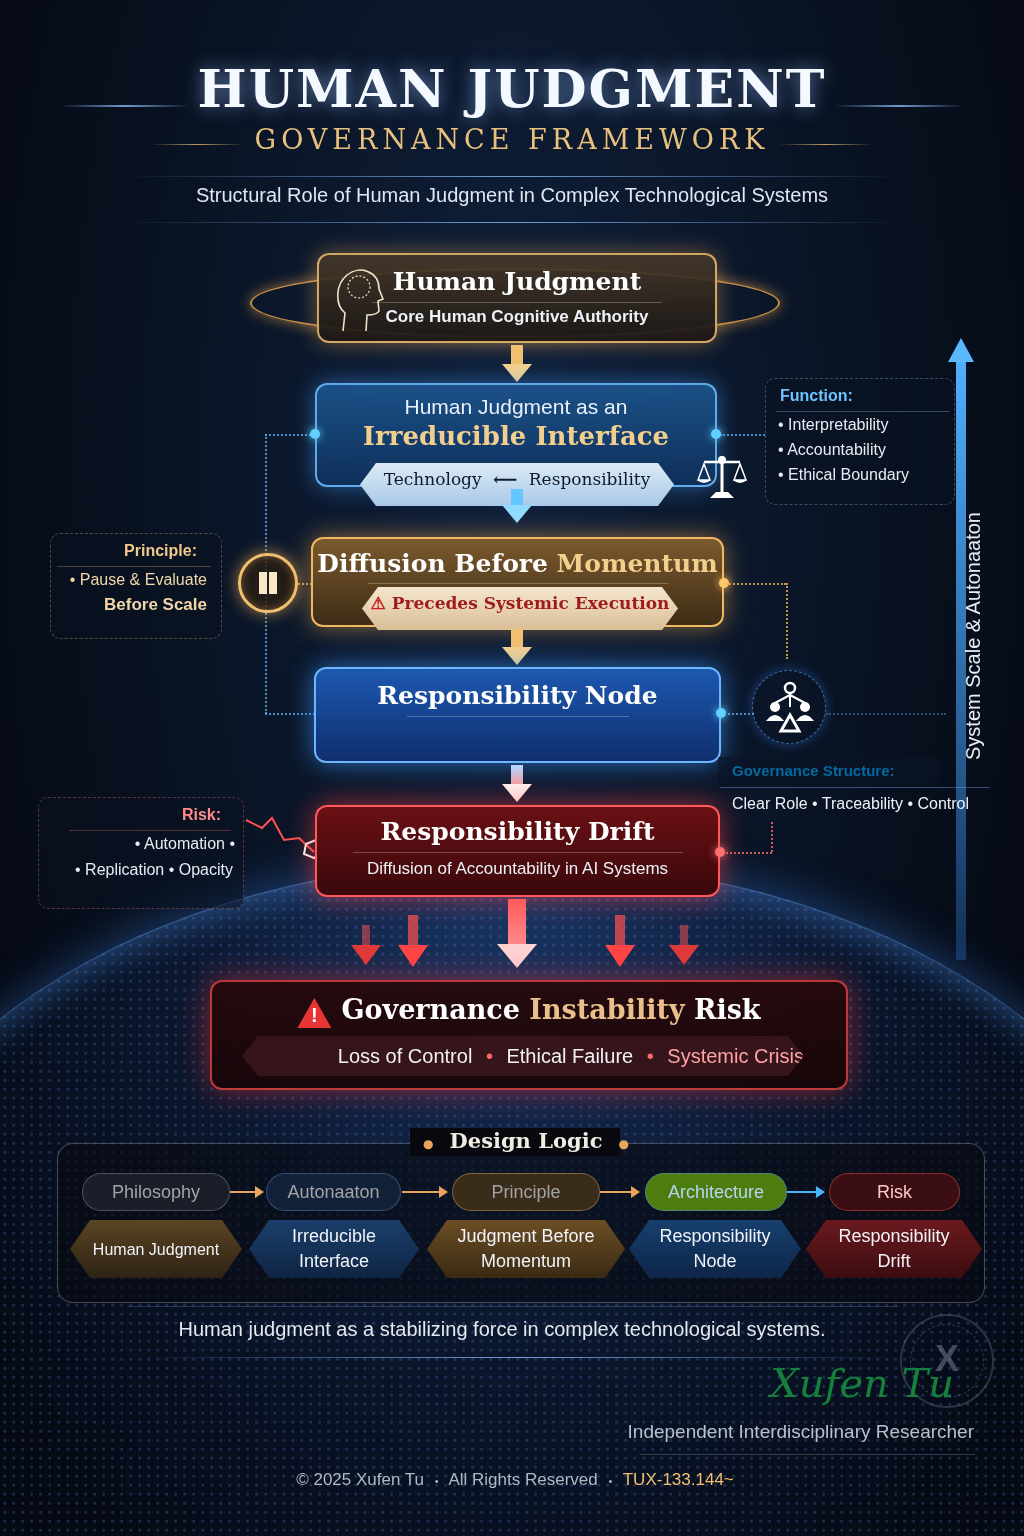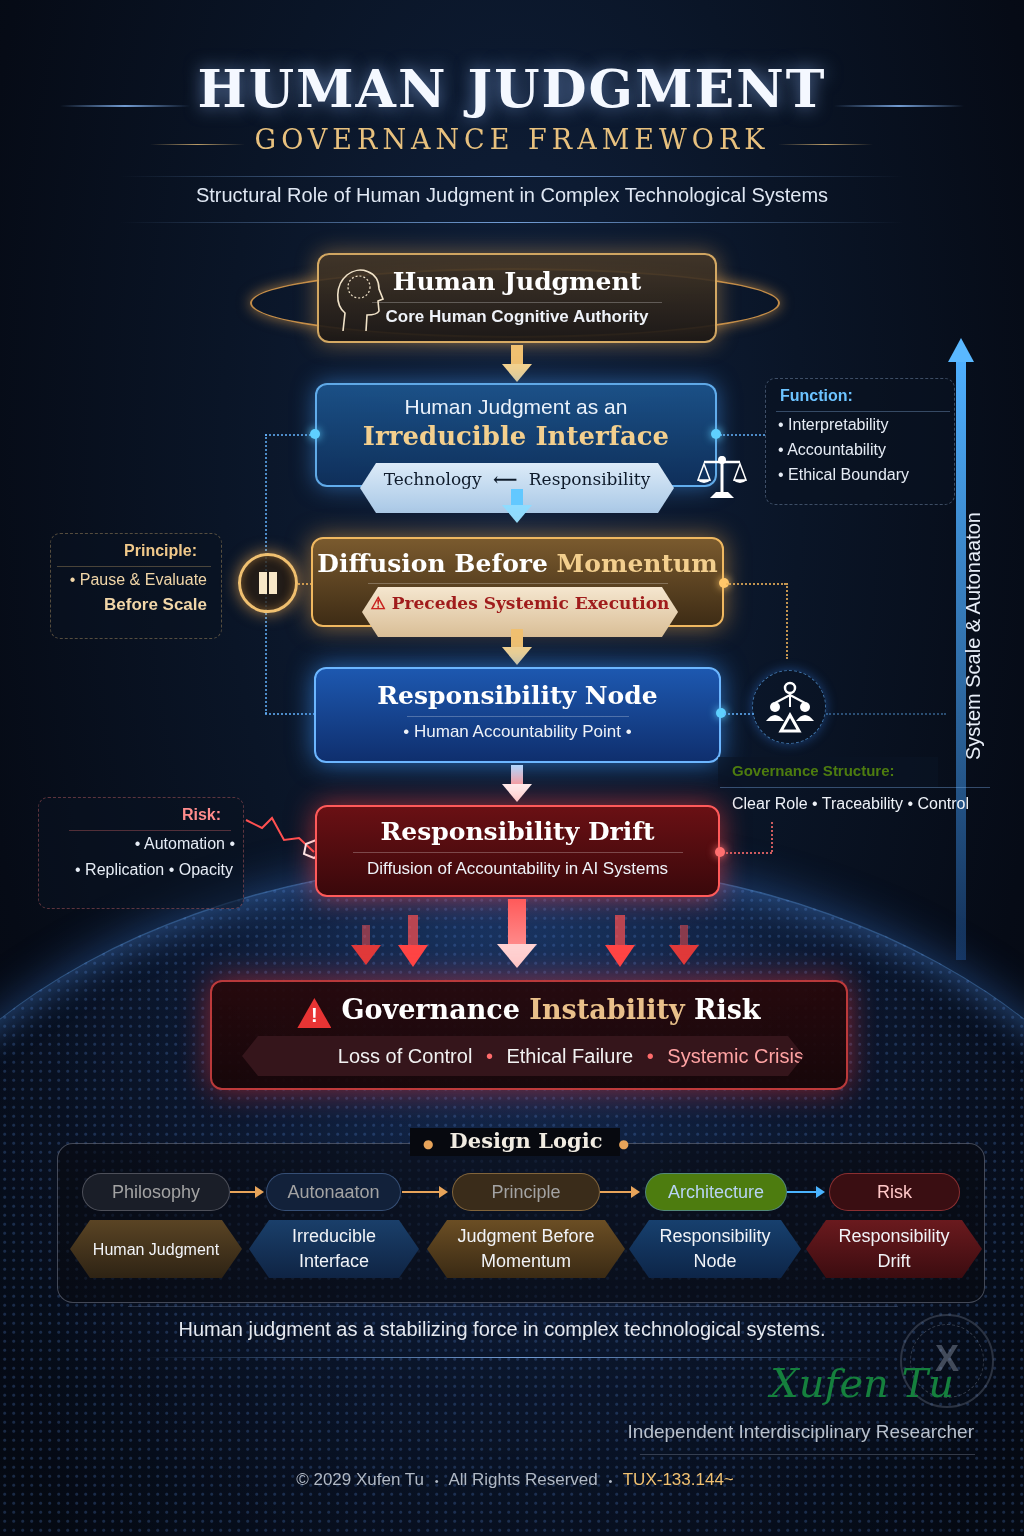--- a/index.html
+++ b/index.html
@@ -76,21 +76,21 @@
   .divider { height: 1px; margin: 0 auto; background: rgba(255,255,255,0.25); }
   .accent-gold { color: #f3cf8e; }
 
   .orbit {
     position: absolute; left: 250px; top: 268px; width: 530px; height: 70px;
     border-radius: 50%; border: 2px solid rgba(240,170,80,0.8);
     box-shadow: 0 0 14px rgba(240,170,80,0.6);
   }
 
   .banner {
-    position: absolute; height: 50px; text-align: center; line-height: 32px;
+    position: absolute; height: 43px; text-align: center; line-height: 32px;
     clip-path: polygon(16px 0, calc(100% - 16px) 0, 100% 50%, calc(100% - 16px) 100%, 16px 100%, 0 50%);
   }
 
   .arrow-down {
     position: absolute; width: 0; height: 0;
     border-left: 15px solid transparent; border-right: 15px solid transparent;
   }
   .shaft { position: absolute; width: 12px; }
 
   
@@ -232,41 +232,40 @@
 <div class="dot" style="left:719px; top:578px; background:#ffc76a; box-shadow:0 0 8px #ffc76a;"></div>
 <div class="dash-h" style="left:726px; top:583px; width:60px; border-color:rgba(240,180,90,0.8);"></div>
 <div class="dash-v" style="left:786px; top:583px; height:76px; border-color:rgba(240,180,90,0.8);"></div>
 
 <div class="shaft" style="left:511px; top:629px; height:20px; background:#f0c070;"></div>
 <div class="arrow-down" style="left:502px; top:647px; border-top:18px solid #f6d28c;"></div>
 
 <div class="node node-blue2" style="left:314px; top:667px; width:407px; height:96px;">
   <div class="node-title serif" style="margin-top:12px;">Responsibility Node</div>
   <div class="divider" style="width:222px; margin-top:6px;"></div>
-  <div class="node-sub sans" style="margin-top:5px;">• <span>Human Accountability Point</span> •</div>
 </div>
 <div class="dot" style="left:716px; top:708px; background:#5fd0ff; box-shadow:0 0 8px #5fd0ff;"></div>
 <div class="dash-h" style="left:724px; top:713px; width:30px;"></div>
 <div class="abs" style="left:752px; top:670px; width:74px; height:74px; border-radius:50%; border:1px dashed rgba(100,180,255,0.6); box-shadow:0 0 12px rgba(60,140,255,0.4);">
   <svg class="abs" style="left:10px; top:10px;" width="54" height="52" viewBox="0 0 54 52">
     <circle cx="27" cy="7" r="5" fill="none" stroke="#fff" stroke-width="2.5"></circle>
     <line x1="27" y1="12" x2="27" y2="26" stroke="#fff" stroke-width="2"></line>
     <line x1="27" y1="14" x2="12" y2="22" stroke="#fff" stroke-width="2"></line>
     <line x1="27" y1="14" x2="42" y2="22" stroke="#fff" stroke-width="2"></line>
     <circle cx="12" cy="26" r="5" fill="#fff"></circle>
       <path d="M3 40 Q12 28 21 40 Z" fill="#fff"></path>
     <circle cx="42" cy="26" r="5" fill="#fff"></circle>
       <path d="M33 40 Q42 28 51 40 Z" fill="#fff"></path>
     <path d="M27 34 L36 50 L18 50 Z" fill="none" stroke="#fff" stroke-width="3"></path>
   </svg>
 </div>
 <div class="dash-h" style="left:826px; top:713px; width:120px; opacity:0.5;"></div>
 
 <div class="abs" style="left:718px; top:757px; width:220px; height:30px; background:rgba(10,20,36,0.6);">
-  <div class="panel-title sans" style="margin:5px 0 0 14px; color:#4d7c0f; font-size:15px;">Governance Structure:</div>
+  <div class="panel-title sans" style="margin:5px 0 0 14px; color:#0369a1; font-size:15px;">Governance Structure:</div>
 </div>
 <div class="abs" style="left:720px; top:787px; width:270px; height:1px; background:rgba(120,170,230,0.4);"></div>
 <div class="abs sans" style="left:732px; top:795px; font-size:16px; color:#eef2f8; white-space:nowrap;">Clear Role • Traceability • Control</div>
 <div class="dash-v" style="left:771px; top:822px; height:30px; border-color:rgba(255,110,110,0.8);"></div>
 <div class="dash-h" style="left:722px; top:852px; width:50px; border-color:rgba(255,110,110,0.8);"></div>
 
 <div class="shaft" style="left:511px; top:765px; height:22px; background:linear-gradient(180deg,#b0d6ff,#ff9a9a);"></div>
 <div class="arrow-down" style="left:502px; top:784px; border-top:18px solid #fff1f1;"></div>
 
 <div class="panel" style="left:38px; top:797px; width:206px; height:112px; border-color:rgba(255,120,120,0.35);">
@@ -345,18 +344,18 @@
 <div class="abs sans" style="left:0; width:1004px; top:1318px; text-align:center; font-size:20px; color:#e4e8ef;">Human judgment as a stabilizing force in complex technological systems.</div>
 <div class="abs hline" style="left:140px; top:1357px; width:760px; height:1px;"></div>
 <div class="abs" style="left:900px; top:1314px; width:94px; height:94px; border-radius:50%; border:2px solid rgba(140,150,170,0.4); opacity:0.7;">
   <div class="abs" style="left:8px; top:8px; width:74px; height:74px; border-radius:50%; border:1px dashed rgba(140,150,170,0.5);"></div>
   <div class="abs sans" style="left:0; width:90px; top:22px; text-align:center; font-size:36px; color:rgba(150,160,180,0.6); font-weight:bold;">X</div>
 </div>
 <div class="abs signature">Xufen Tu</div>
 <div class="abs sans" style="right:50px; top:1421px; font-size:19px; color:#b8c0cc;text-align:right;">Independent Interdisciplinary Researcher</div>
 <div class="abs" style="left:640px; top:1454px; width:335px; height:1px; background:rgba(160,170,190,0.3);"></div>
 <div class="abs sans" style="left:0; width:1030px; top:1470px; text-align:center; font-size:17px; color:#b0b8c4;">
-  <span>© 2029 Xufen Tu</span>
+  <span>© 2025 Xufen Tu</span>
   <span style="margin:0 6px; font-size:11px;">•</span>
   <span>All Rights Reserved</span>
   <span style="margin:0 6px; font-size:11px;">•</span>
   <span style="color:#f0c070;">TUX-133.144~</span>
 </div>
 
 </body></html>

